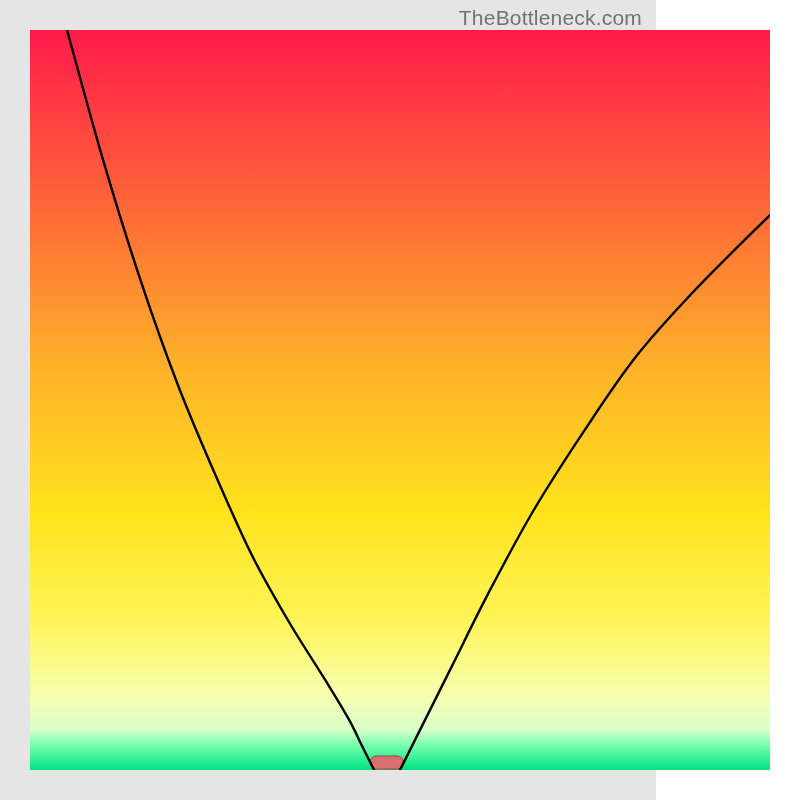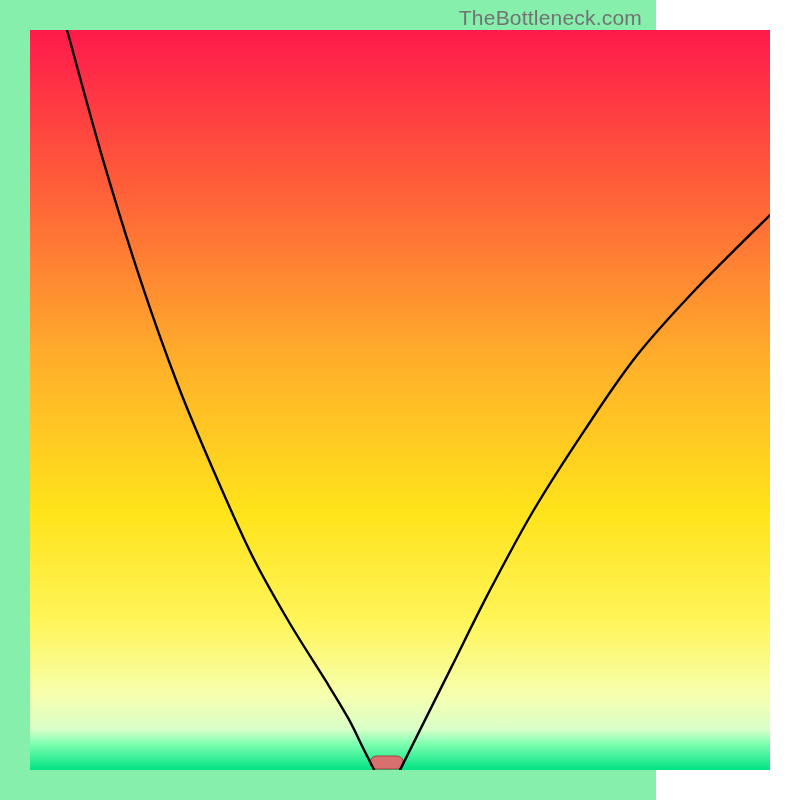--- a/index.html
+++ b/index.html
@@ -6,21 +6,21 @@
     margin: 0;
     padding: 0;
     width: 800px;
     height: 800px;
     overflow: hidden;
     font-family: Arial, Helvetica, sans-serif;
   }
   .frame {
     width: 656px;
     height: 800px;
-    background: #86efac;
+    background: #e5e5e5;
     position: relative;
   }
   .watermark {
     position: absolute;
     top: 6px;
     right: 14px;
     color: #727272;
     font-size: 21px;
     letter-spacing: 0.2px;
     font-weight: 400;

